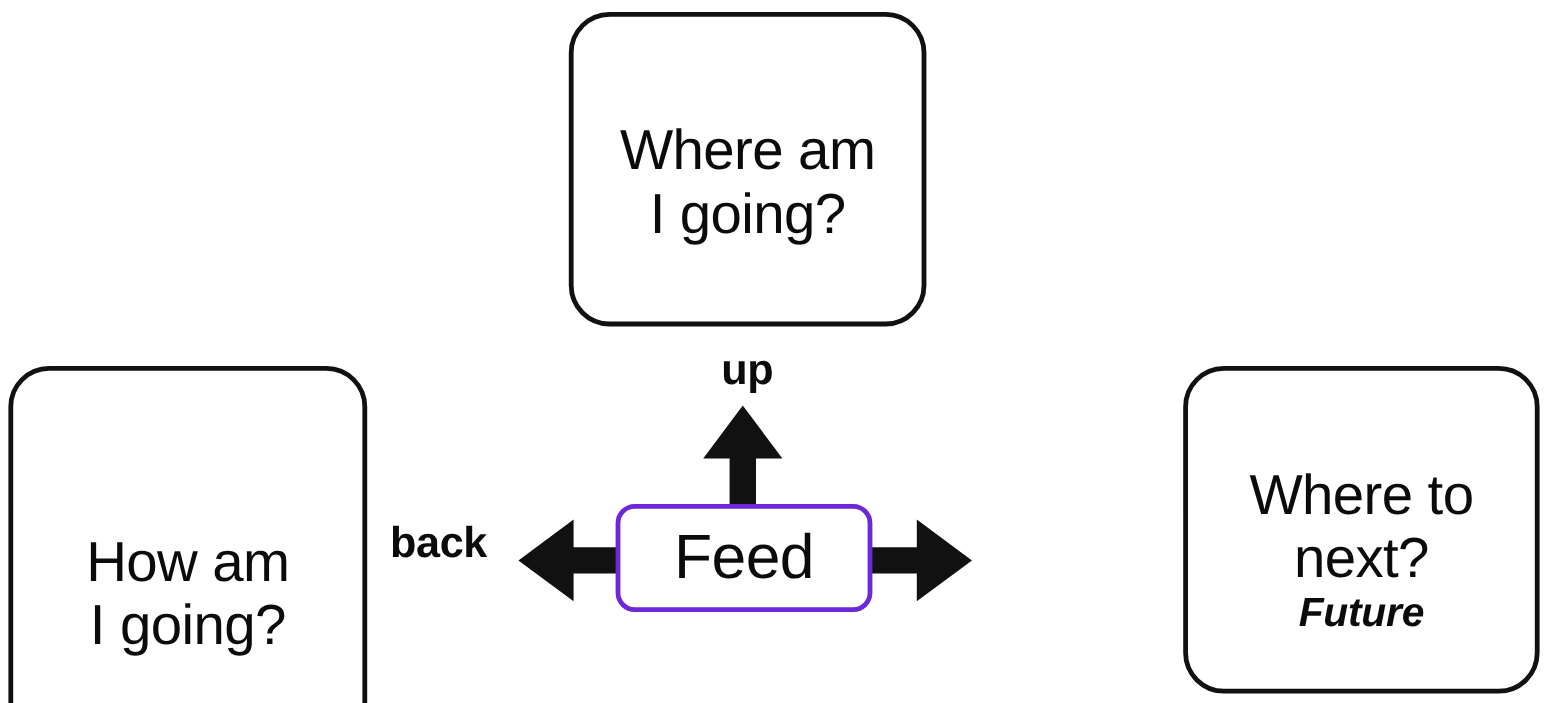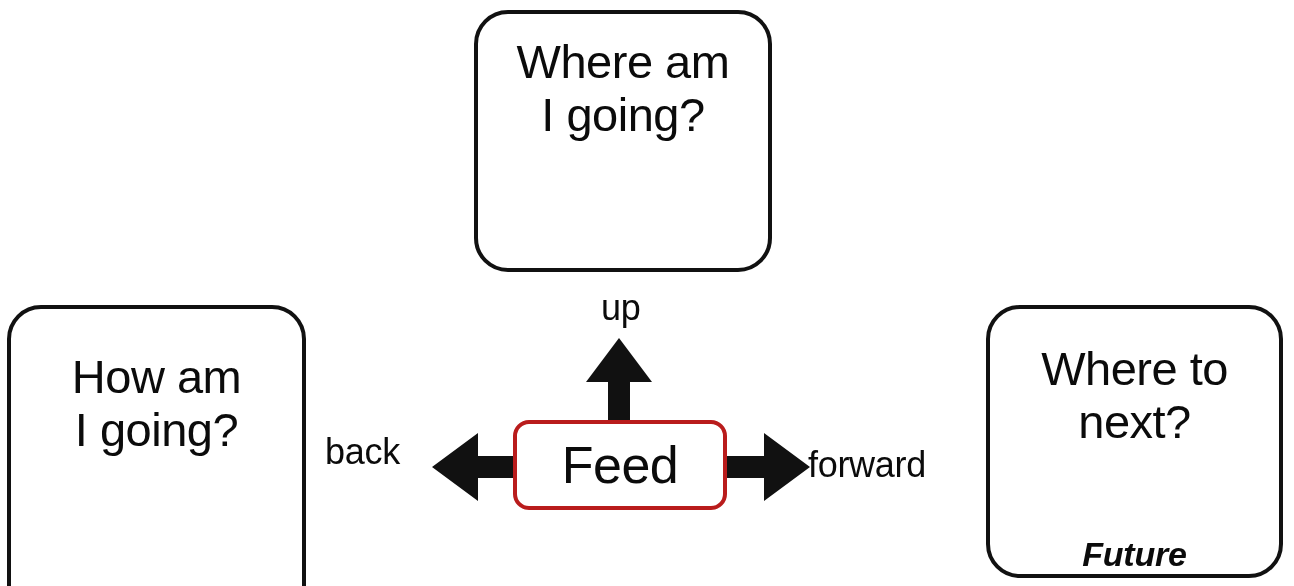--- a/index.html
+++ b/index.html
@@ -23,21 +23,21 @@
   
   .qbox {
     position: absolute;
     box-sizing: border-box;
     background: #ffffff;
     border: 4px solid #111111;
     border-radius: 34px;
     display: flex;
     flex-direction: column;
     align-items: center;
-    justify-content: space-between;
+    justify-content: center;
   }
   .qbox .q-title {
     font-size: 47px;
     line-height: 1.12;
     font-weight: 400;
     letter-spacing: -0.5px;
     text-align: center;
     white-space: pre-line;
     color: #0b0b0b;
   }
@@ -79,21 +79,21 @@
 
   
   #box-feed {
     position: absolute;
     left: 513px;
     top: 420px;
     width: 214px;
     height: 90px;
     box-sizing: border-box;
     background: #ffffff;
-    border: 4px solid #b91c1c;
+    border: 4px solid #6d28d9;
     border-radius: 16px;
     display: flex;
     align-items: center;
     justify-content: center;
     z-index: 3;
   }
   #box-feed .feed-label {
     font-size: 52px;
     font-weight: 400;
     letter-spacing: -0.5px;
@@ -107,21 +107,21 @@
     z-index: 1;
   }
   #arrow-up   { left: 584px; top: 336px;  width: 70px;  height: 92px;  }
   #arrow-left { left: 430px; top: 431px;  width: 92px;  height: 72px;  }
   #arrow-right{ left: 720px; top: 431px;  width: 92px;  height: 72px;  }
 
   
   .dir-label {
     position: absolute;
     font-size: 36px;
-    font-weight: 400;
+    font-weight: 700;
     color: #0b0b0b;
     letter-spacing: -0.3px;
     line-height: 1;
     white-space: nowrap;
     z-index: 2;
   }
   #label-up      { left: 601px; top: 290px; }
   #label-back    { left: 325px; top: 434px; }
   #label-forward { left: 808px; top: 447px; }
 </style>
@@ -157,15 +157,14 @@
   <svg class="arrow-svg" id="arrow-right" viewBox="0 0 92 72">
     <polygon points="90,36 44,2 44,25 0,25 0,47 44,47 44,70" fill="#111111"></polygon>
   </svg>
 
   <div id="box-feed">
     <span class="feed-label">Feed</span>
   </div>
 
   <div class="dir-label" id="label-up">up</div>
   <div class="dir-label" id="label-back">back</div>
-  <div class="dir-label" id="label-forward">forward</div>
 
 </div>
 
 </body></html>

